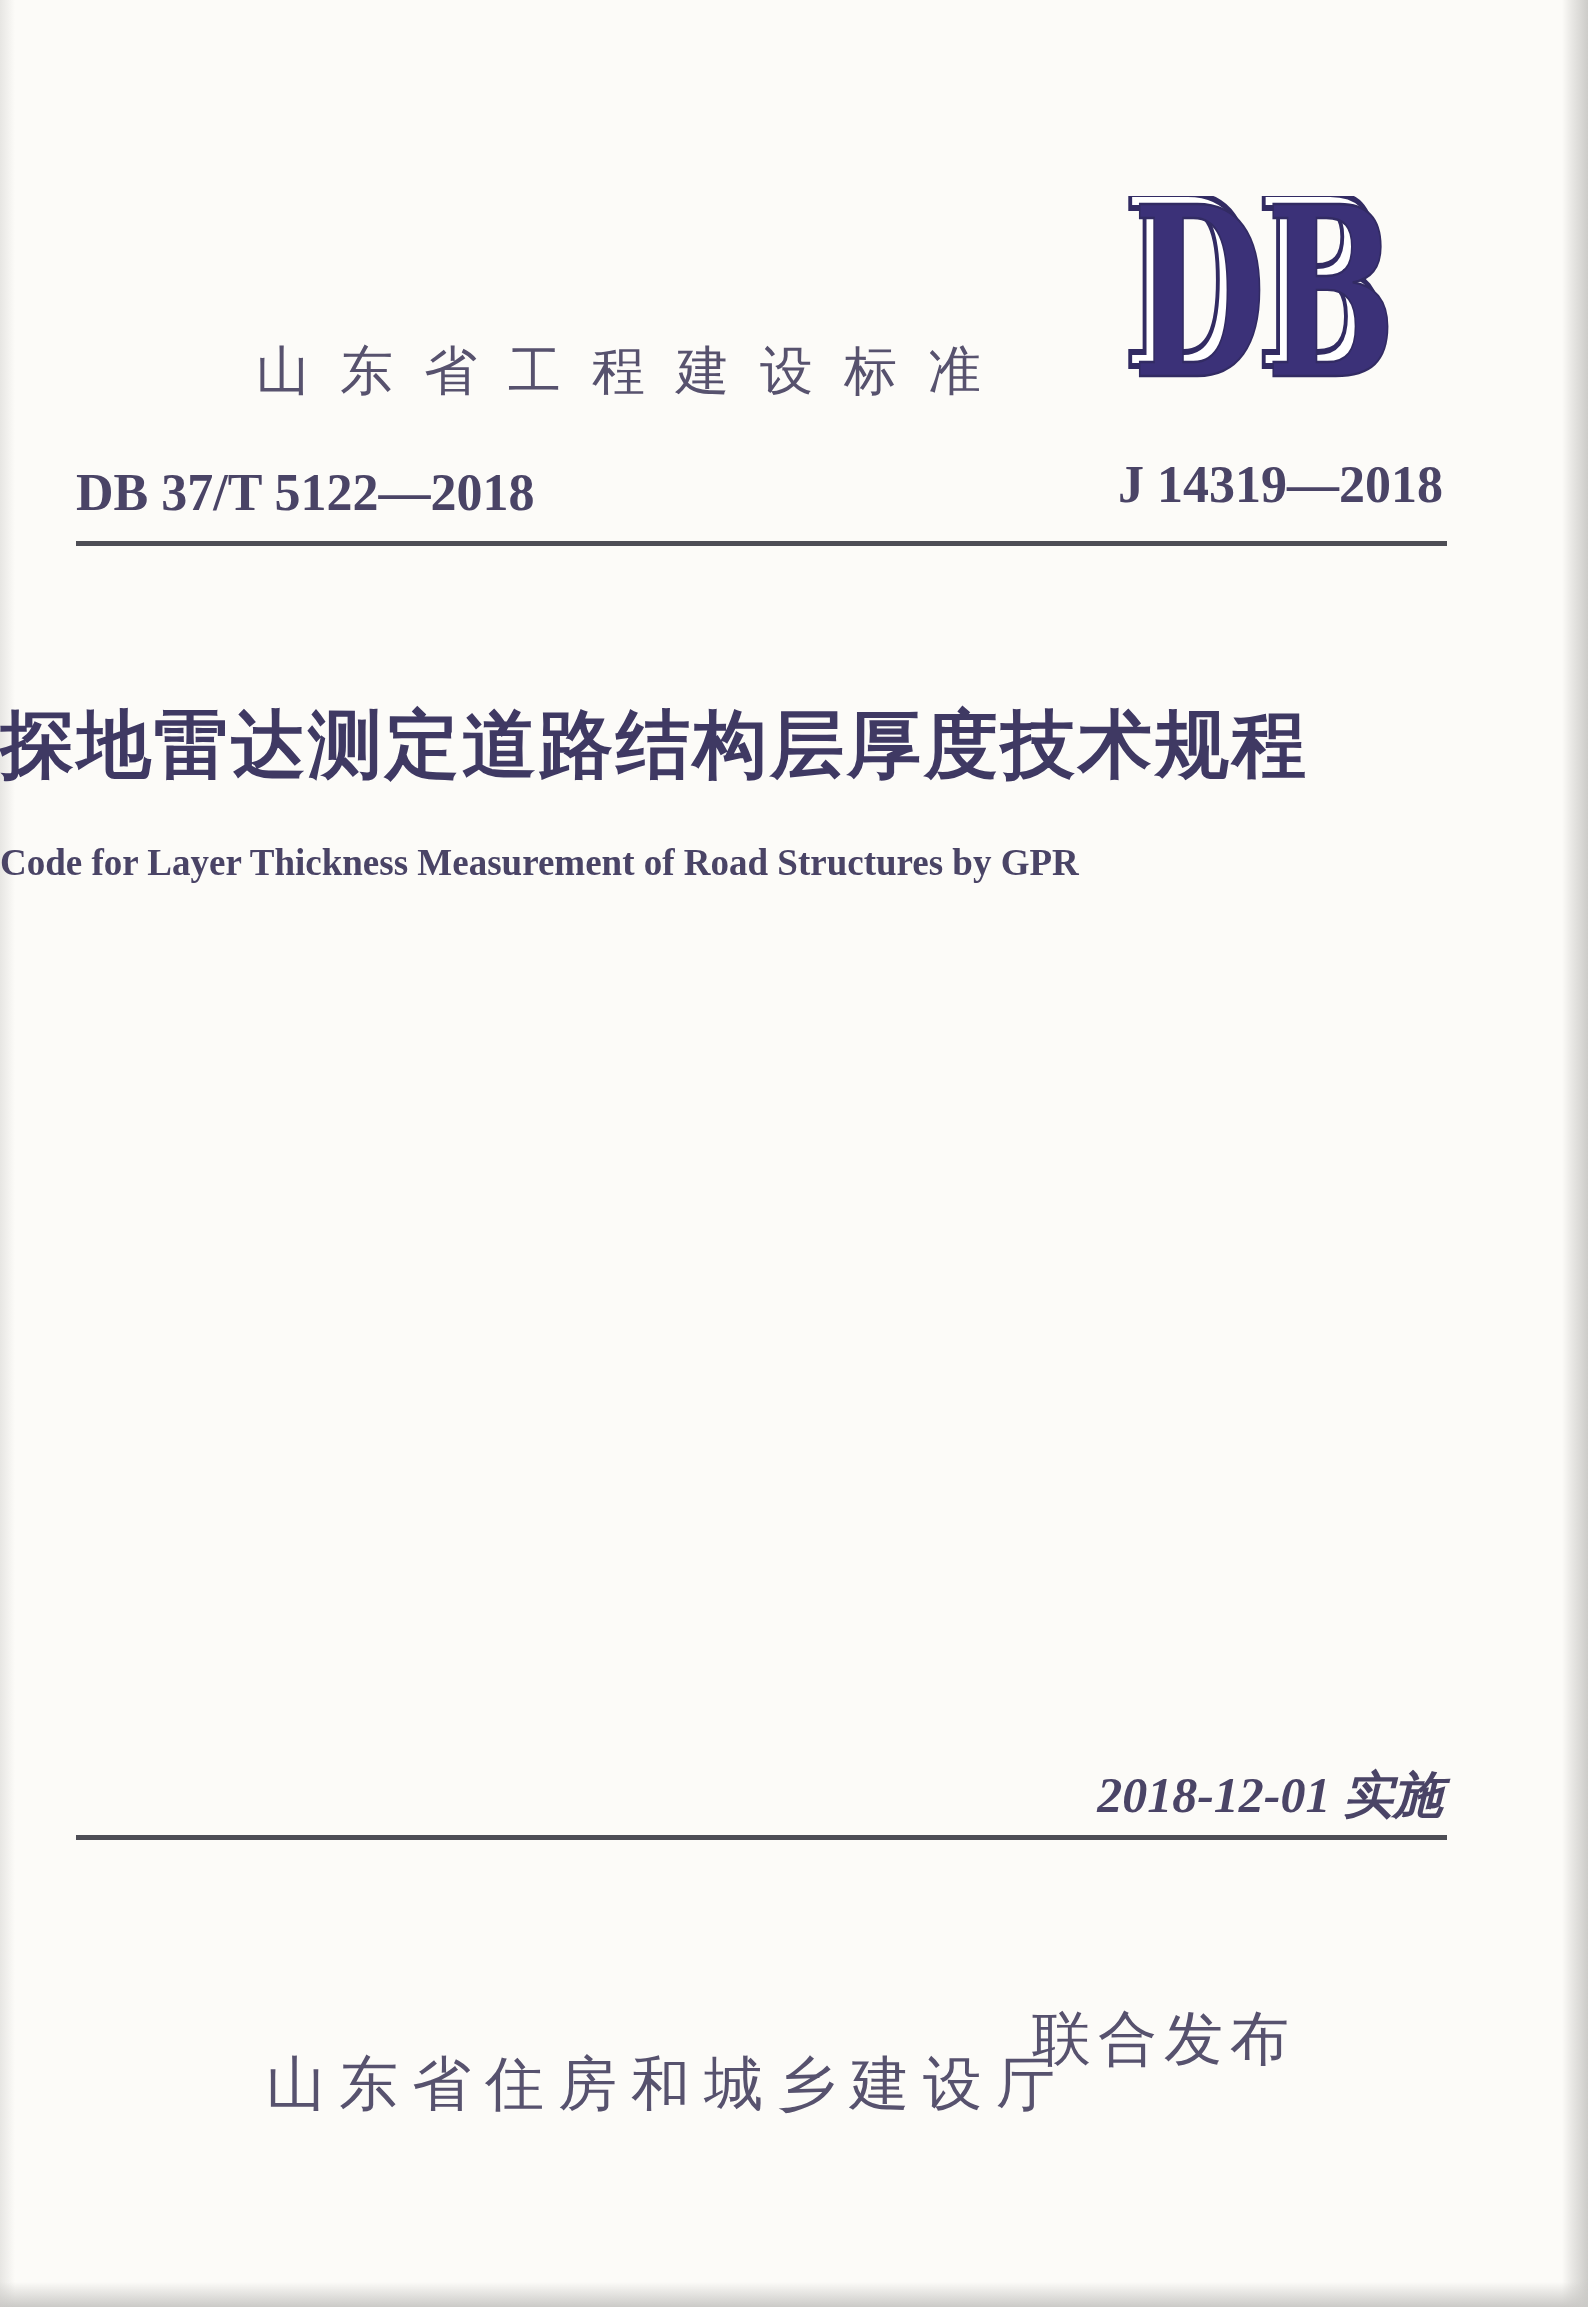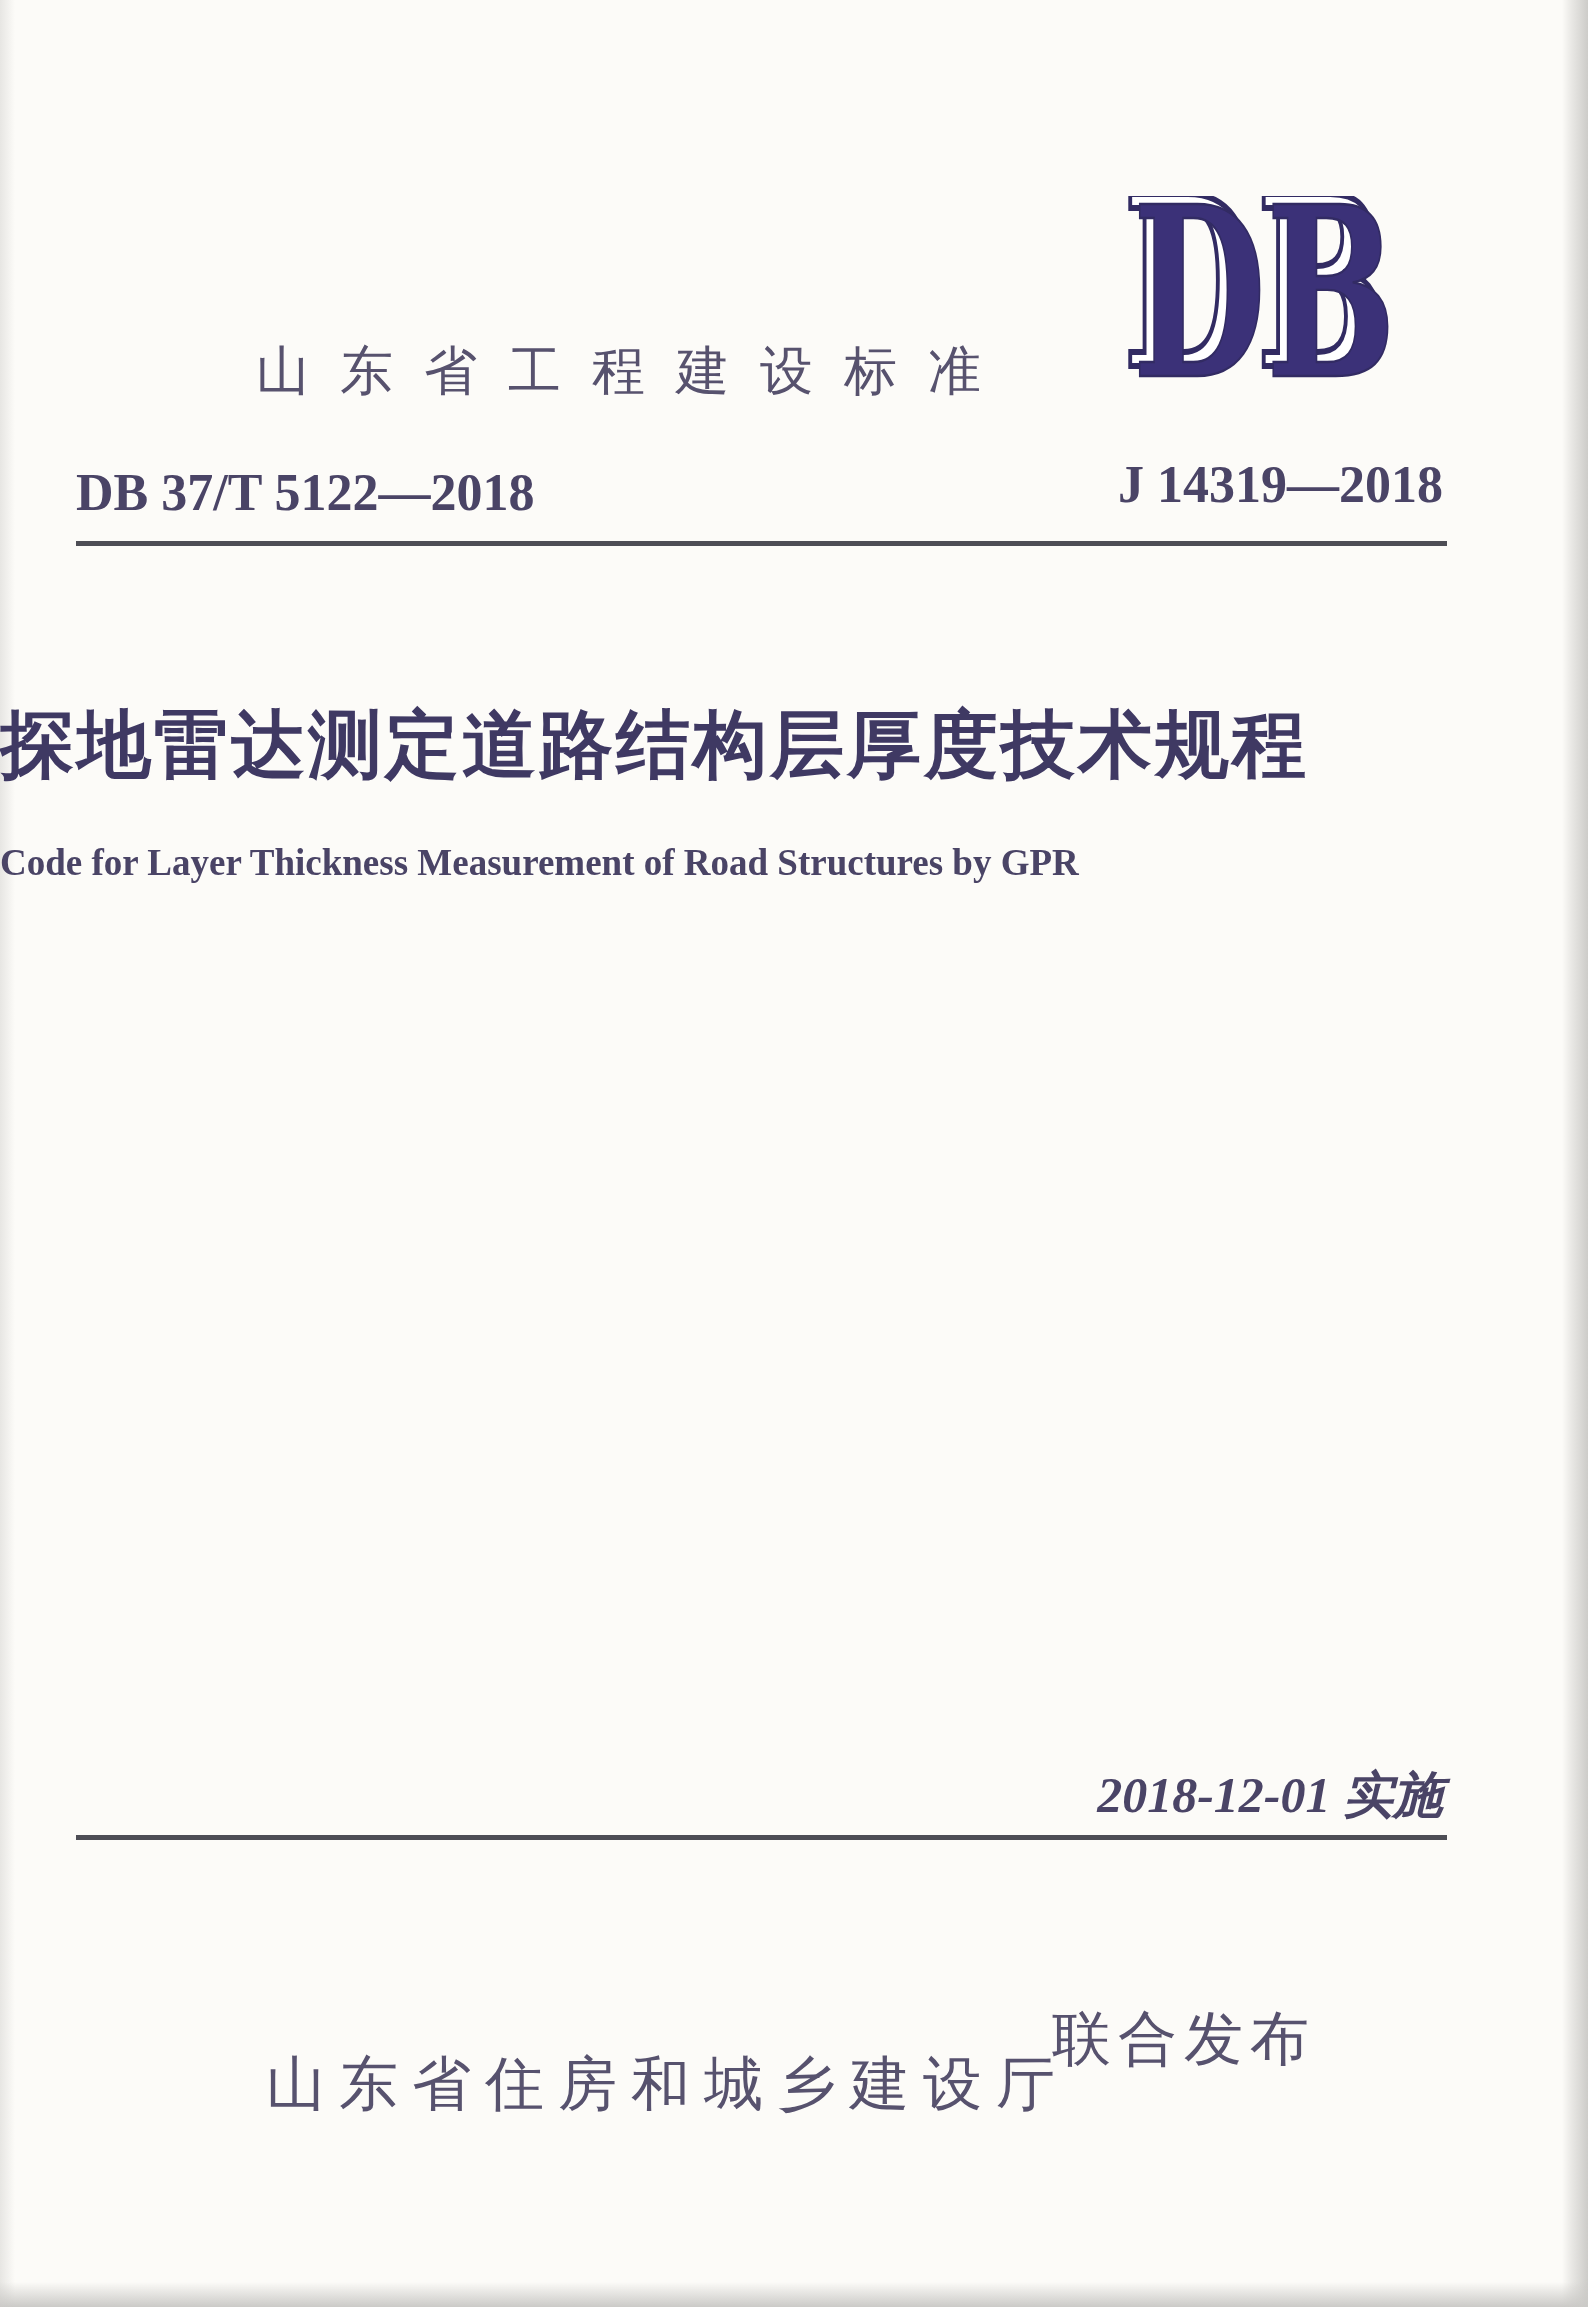--- a/index.html
+++ b/index.html
@@ -83,21 +83,20 @@
   }
   .publisher-2 {
     position: absolute; left: 266px; top: 2045px;
     font-size: 59px; font-weight: 500; letter-spacing: 14px; white-space: nowrap;
     color: var(--ink-soft, #57526e);
   }
   .joint-release {
     position: absolute; left: 1032px; top: 2000px;
     font-size: 59px; font-weight: 500; letter-spacing: 7px; white-space: nowrap;
     color: var(--ink-soft, #57526e);
-    margin-left: 20px;
   }
   .db-logo {
     position: absolute; left: 1117px; top: 196px;
     width: 284px; height: 195px;
   }
   .db-logo text {
     font-family: "DejaVu Serif", "Liberation Serif", serif;
     font-weight: bold;
   }
 </style>

